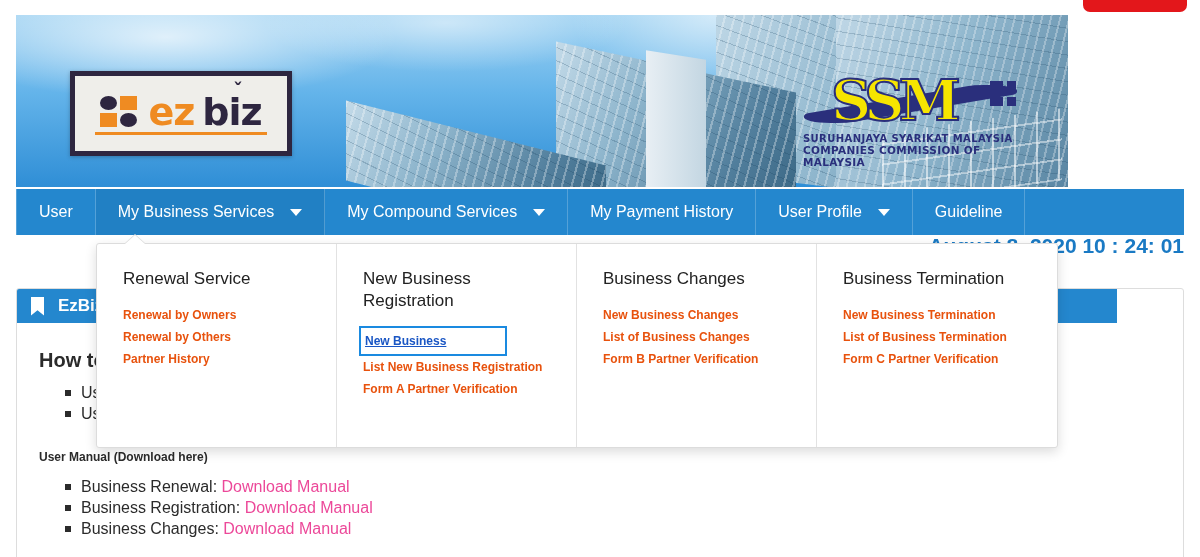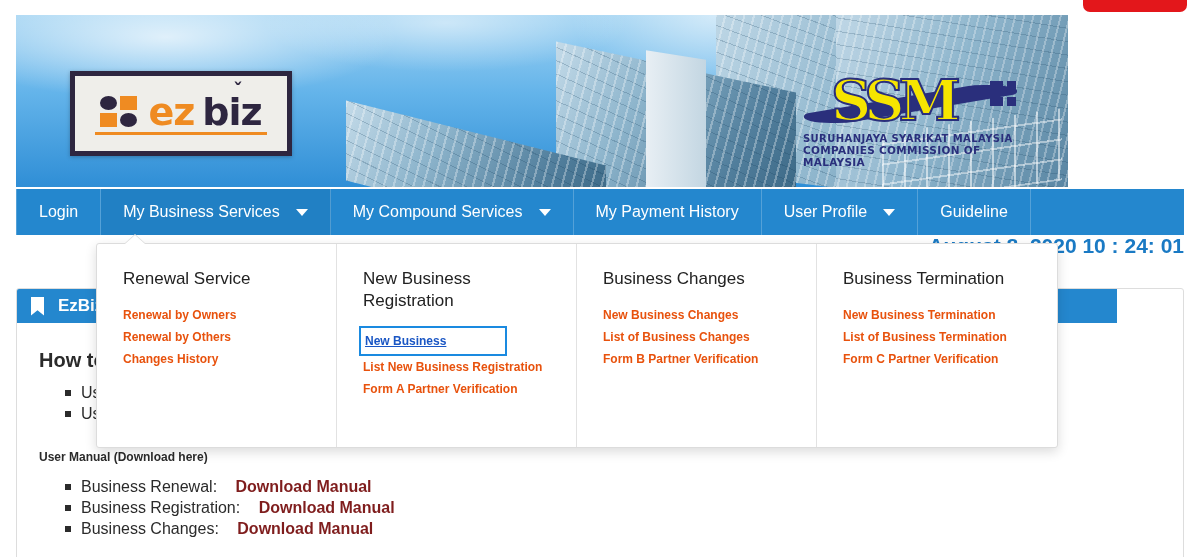--- a/index.html
+++ b/index.html
@@ -189,21 +189,21 @@
   .panel-body { padding: 14px 22px 0 22px; }
   .h-how { font-size: 20px; font-weight:700; color:#2b2b2b; margin: 12px 0 10px 0; }
   .bul { margin: 0 0 0 26px; padding:0; list-style: none; }
   .bul li {
     position:relative; font-size: 16px; color:#2b2b2b; line-height: 21px; padding-left: 16px;
   }
   .bul li:before {
     content:""; position:absolute; left:0; top:8px; width:6px;height:6px;background:#2b2b2b;
   }
   .h-manual { font-size: 12px; font-weight:700; color:#2b2b2b; margin: 26px 0 12px 0; }
-  .man-link { color:#7f1d1d; font-weight:700;margin-left:14px; }
+  .man-link { color:#ec4899; font-weight:400; }
 
   
   .mega {
     position:absolute; left:96px; top:243px; width:962px; height:205px;
     background:#ffffff; border:1px solid #dcdcdc; border-radius:3px;
     box-shadow: 0 4px 12px rgba(0,0,0,.14);
     display:flex; z-index: 40;
   }
   .mega:before {
     content:""; position:absolute; left: 28px; top:-9px;
@@ -271,21 +271,21 @@
             <i></i>
         </div>
       </div>
       <div class="ssm-t1">SURUHANJAYA SYARIKAT MALAYSIA</div>
       <div class="ssm-t2">COMPANIES COMMISSION OF MALAYSIA</div>
     </div>
   </div>
 
   <div class="navbar" id="navbar">
       <div class="navitem">
-        <span>Login</span>
+        <span>User</span>
       </div>
       <div class="navitem active">
         <span>My Business Services</span>
         <span class="caret"></span>
       </div>
       <div class="navitem">
         <span>My Compound Services</span>
         <span class="caret"></span>
       </div>
       <div class="navitem">
@@ -320,21 +320,21 @@
           <li><span>Business Changes: </span><span class="man-link">Download Manual</span></li>
         </ul>
     </div>
   </div>
 
   <div class="mega" id="mega">
       <div class="mcol">
         <div class="mtitle">Renewal Service</div>
         <a class="mlink">Renewal by Owners</a>
         <a class="mlink">Renewal by Others</a>
-        <a class="mlink">Changes History</a>
+        <a class="mlink">Partner History</a>
       </div>
       <div class="mcol">
         <div class="mtitle">New Business Registration</div>
         <a class="mlink focused">New Business</a>
         <a class="mlink">List New Business Registration</a>
         <a class="mlink">Form A Partner Verification</a>
       </div>
       <div class="mcol">
         <div class="mtitle">Business Changes</div>
         <a class="mlink">New Business Changes</a>

